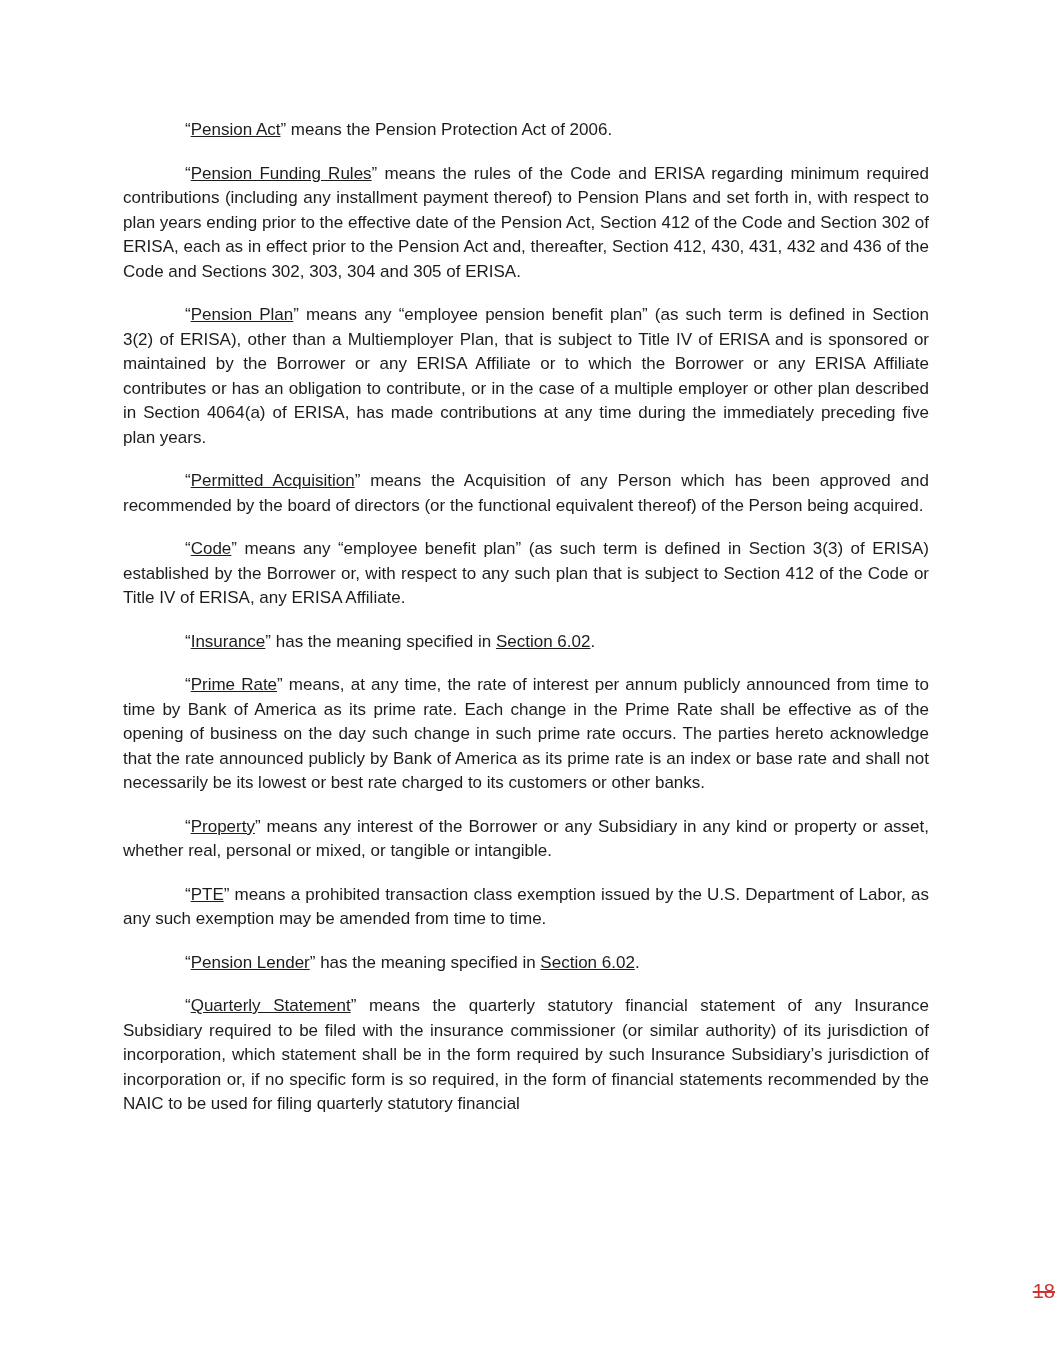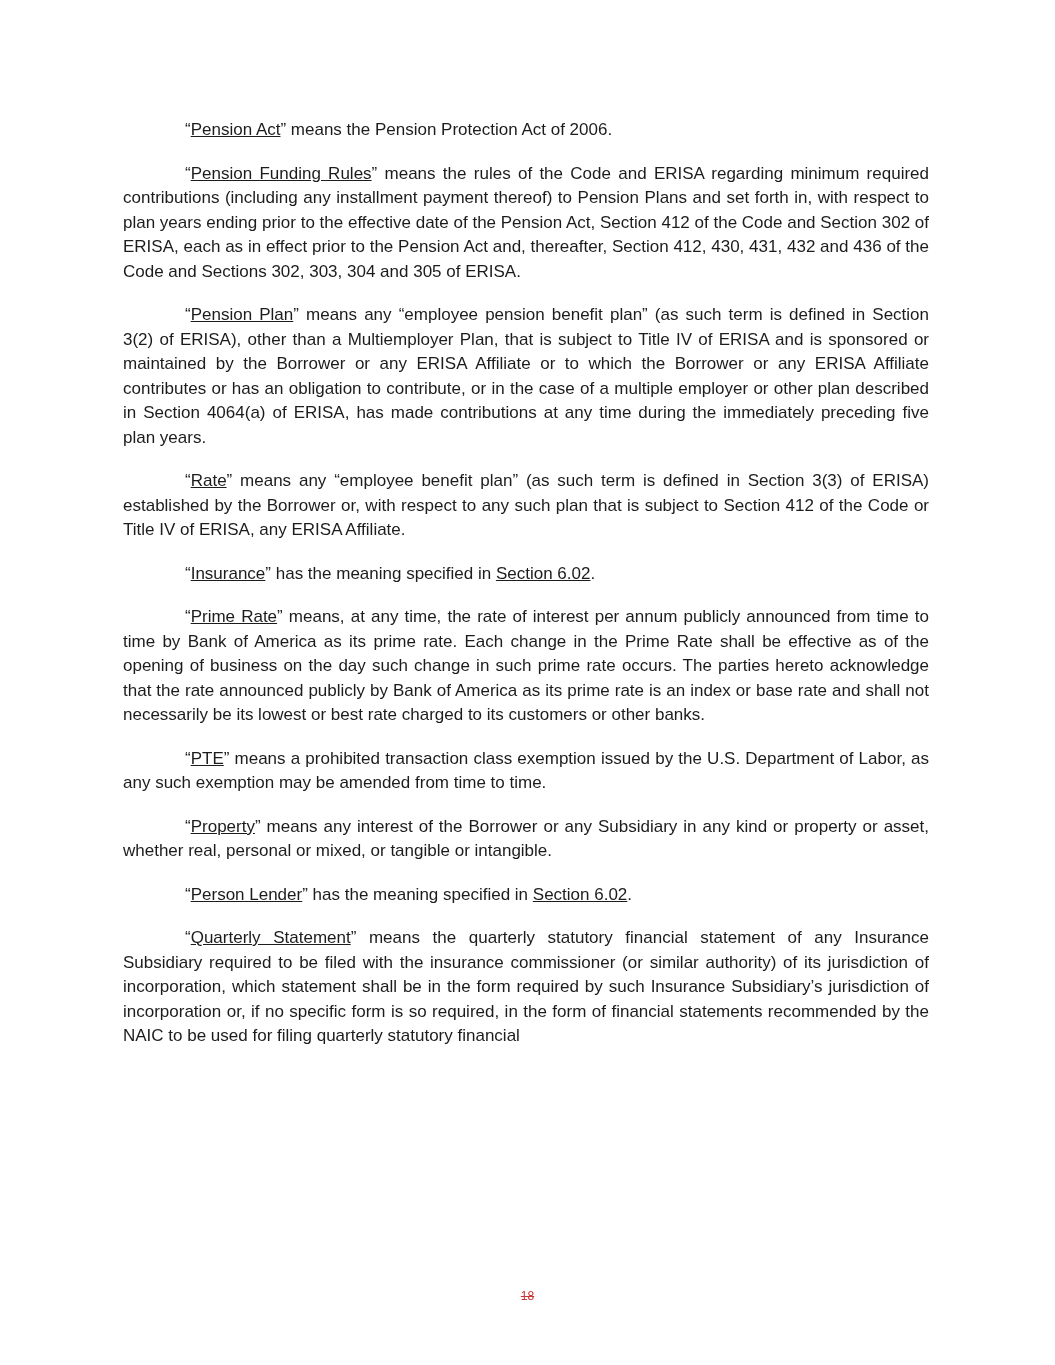--- a/index.html
+++ b/index.html
@@ -37,36 +37,37 @@
     text-indent: 62px;
   }
   .para span.u {
     text-decoration: underline;
   }
   .page-number {
     position: absolute;
     left: 0;
     right: 0;
     bottom: 62px;
-    text-align: center;
-    font-size: 12px;
+    text-align: right;
+    font-size: 20px;
     color: #cc3333;
     text-decoration: line-through;
   }
 </style>
 </head>
 <body>
 
 <div class="page">
   <div class="content">
       <p class="para"><span>“</span><span class="u">Pension Act</span><span>” means the Pension Protection Act of 2006.</span></p>
       <p class="para"><span>“</span><span class="u">Pension Funding Rules</span><span>” means the rules of the Code and ERISA regarding minimum required contributions (including any installment payment thereof) to Pension Plans and set forth in, with respect to plan years ending prior to the effective date of the Pension Act, Section 412 of the Code and Section 302 of ERISA, each as in effect prior to the Pension Act and, thereafter, Section 412, 430, 431, 432 and 436 of the Code and Sections 302, 303, 304 and 305 of ERISA.</span></p>
       <p class="para"><span>“</span><span class="u">Pension Plan</span><span>” means any “employee pension benefit plan” (as such term is defined in Section 3(2) of ERISA), other than a Multiemployer Plan, that is subject to Title IV of ERISA and is sponsored or maintained by the Borrower or any ERISA Affiliate or to which the Borrower or any ERISA Affiliate contributes or has an obligation to contribute, or in the case of a multiple employer or other plan described in Section 4064(a) of ERISA, has made contributions at any time during the immediately preceding five plan years.</span></p>
-      <p class="para"><span>“</span><span class="u">Rate</span><span>” means any “employee benefit plan” (as such term is defined in Section 3(3) of ERISA) established by the Borrower or, with respect to any such plan that is subject to Section 412 of the Code or Title IV of ERISA, any ERISA Affiliate.</span></p>
+      <p class="para"><span>“</span><span class="u">Permitted Acquisition</span><span>” means the Acquisition of any Person which has been approved and recommended by the board of directors (or the functional equivalent thereof) of the Person being acquired.</span></p>
+      <p class="para"><span>“</span><span class="u">Code</span><span>” means any “employee benefit plan” (as such term is defined in Section 3(3) of ERISA) established by the Borrower or, with respect to any such plan that is subject to Section 412 of the Code or Title IV of ERISA, any ERISA Affiliate.</span></p>
       <p class="para"><span>“</span><span class="u">Insurance</span><span>” has the meaning specified in </span><span class="u">Section 6.02</span><span>.</span></p>
       <p class="para"><span>“</span><span class="u">Prime Rate</span><span>” means, at any time, the rate of interest per annum publicly announced from time to time by Bank of America as its prime rate.  Each change in the Prime Rate shall be effective as of the opening of business on the day such change in such prime rate occurs.  The parties hereto acknowledge that the rate announced publicly by Bank of America as its prime rate is an index or base rate and shall not necessarily be its lowest or best rate charged to its customers or other banks.</span></p>
+      <p class="para"><span>“</span><span class="u">Property</span><span>” means any interest of the Borrower or any Subsidiary in any kind or property or asset, whether real, personal or mixed, or tangible or intangible.</span></p>
       <p class="para"><span>“</span><span class="u">PTE</span><span>” means a prohibited transaction class exemption issued by the U.S. Department of Labor, as any such exemption may be amended from time to time.</span></p>
-      <p class="para"><span>“</span><span class="u">Property</span><span>” means any interest of the Borrower or any Subsidiary in any kind or property or asset, whether real, personal or mixed, or tangible or intangible.</span></p>
-      <p class="para"><span>“</span><span class="u">Person Lender</span><span>” has the meaning specified in </span><span class="u">Section 6.02</span><span>.</span></p>
+      <p class="para"><span>“</span><span class="u">Pension Lender</span><span>” has the meaning specified in </span><span class="u">Section 6.02</span><span>.</span></p>
       <p class="para"><span>“</span><span class="u">Quarterly Statement</span><span>” means the quarterly statutory financial statement of any Insurance Subsidiary required to be filed with the insurance commissioner (or similar authority) of its jurisdiction of incorporation, which statement shall be in the form required by such Insurance Subsidiary’s jurisdiction of incorporation or, if no specific form is so required, in the form of financial statements recommended by the NAIC to be used for filing quarterly statutory financial</span></p>
     </div>
   <div class="page-number">18</div>
 </div>
 
 </body></html>

